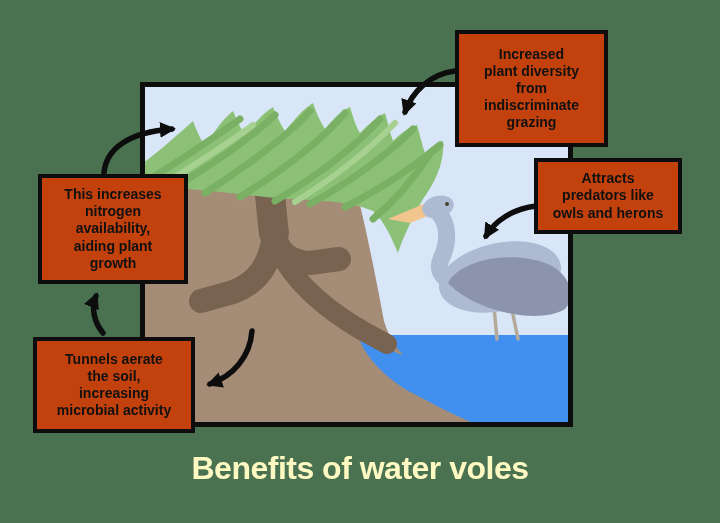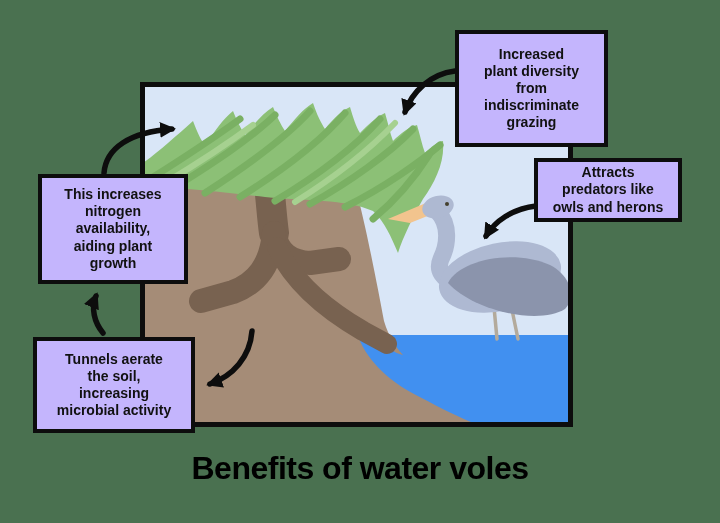--- a/index.html
+++ b/index.html
@@ -28,48 +28,48 @@
   .arrows-layer {
     position: absolute; left: 0; top: 0;
     width: 720px; height: 523px;
     z-index: 2;
     pointer-events: none;
   }
 
   
   .callout {
     position: absolute;
-    background: #c4b5fd;
+    background: #c2410c;
     border: 4px solid #0d0d0d;
     color: #111;
     font-weight: bold;
     font-size: 14px;
     line-height: 1.22;
     text-align: center;
     white-space: pre-line;
     display: flex;
     align-items: center;
     justify-content: center;
     z-index: 3;
     padding: 4px 6px;
   }
   .box-plant-diversity { left: 455px; top: 30px;  width: 153px; height: 117px; }
-  .box-predators      { left: 534px; top: 158px; width: 148px; height: 64px; }
+  .box-predators      { left: 534px; top: 158px; width: 148px; height: 76px; }
   .box-nitrogen       { left: 38px;  top: 174px; width: 150px; height: 110px; }
   .box-tunnels        { left: 33px;  top: 337px; width: 162px; height: 96px; }
 
   .diagram-title {
     position: absolute;
     left: 0; top: 450px;
     width: 720px;
     text-align: center;
     font-size: 32px;
     font-weight: bold;
     letter-spacing: -0.5px;
-    color: #000000;
+    color: #fef9c3;
     z-index: 1;
   }
 </style>
 </head>
 <body>
 
 <div class="canvas">
 
   <div class="scene-frame">
     <svg viewBox="0 0 423 335">

